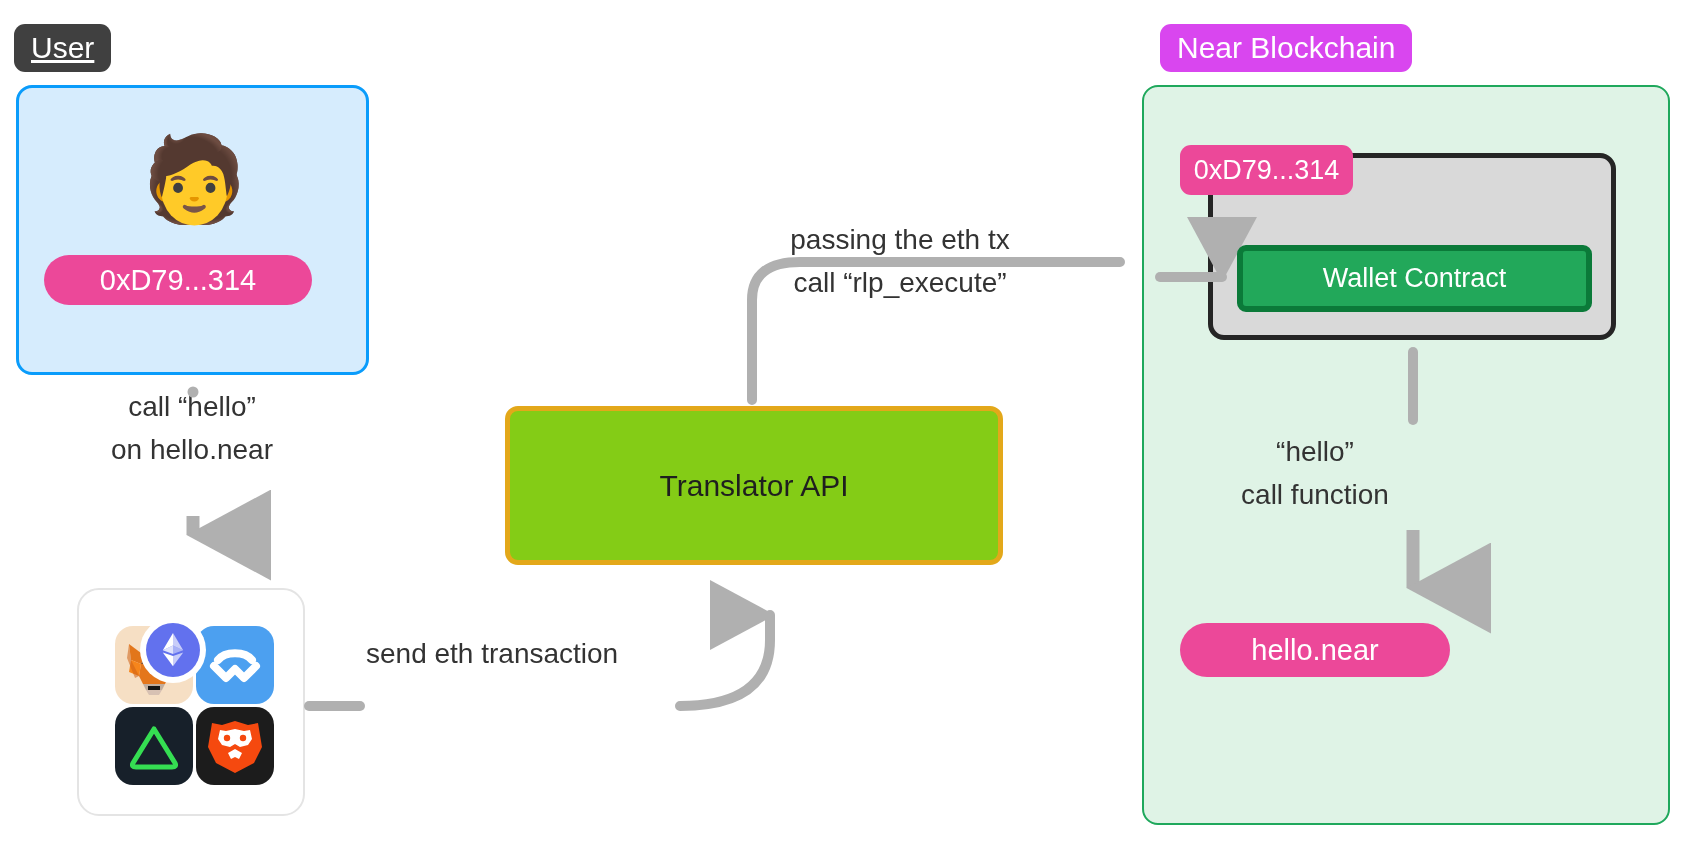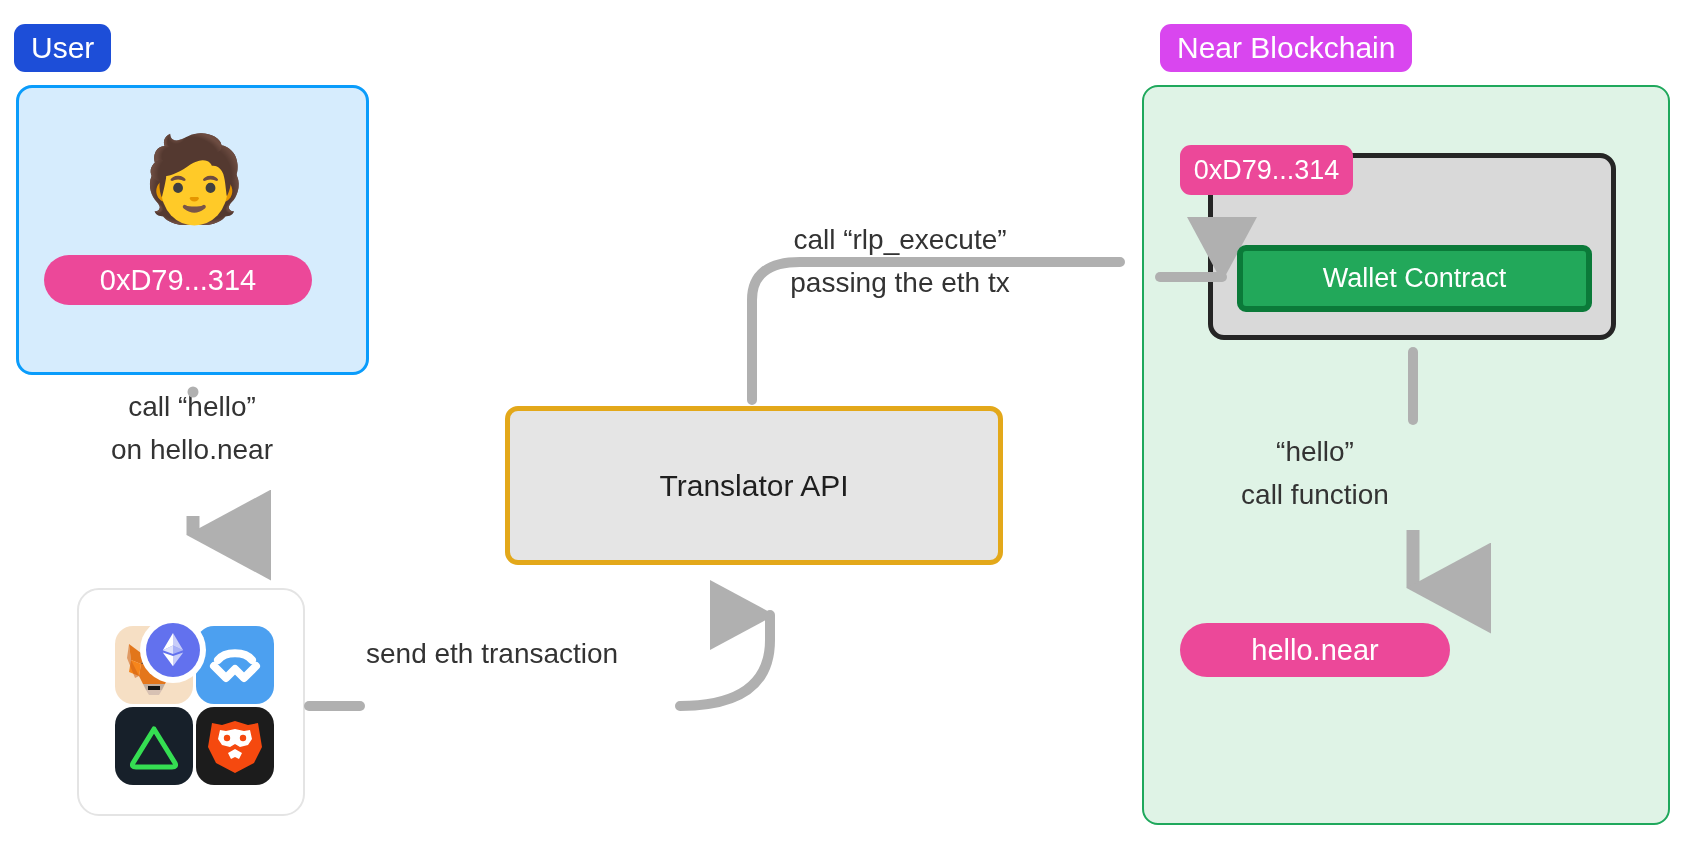--- a/index.html
+++ b/index.html
@@ -32,21 +32,22 @@
     line-height: 1;
     padding: 0 17px;
     height: 48px;
     box-sizing: border-box;
     white-space: nowrap;
     z-index: 6;
   }
   #user-badge {
     left: 14px;
     top: 24px;
-    background: #1d4ed8;
+    background: #404040;
+    text-decoration: underline;
   }
   #near-badge {
     left: 1160px;
     top: 24px;
     background: #d946ef;
   }
 
   
   .group-box {
     position: absolute;
@@ -125,21 +126,21 @@
     user-select: none;
   }
 
   
   #translator-api {
     position: absolute;
     left: 505px;
     top: 406px;
     width: 498px;
     height: 159px;
-    background: #e5e5e5;
+    background: #84cc16;
     border: 5px solid #E3A81A;
     border-radius: 13px;
     box-sizing: border-box;
     display: flex;
     align-items: center;
     justify-content: center;
     color: #1f1f1f;
     font-size: 30px;
   }
 
@@ -356,22 +357,22 @@
     </div>
   </div>
 
   <div class="edge-label" id="label-send-eth">send eth transaction</div>
 
   <div id="translator-api">
     <span>Translator API</span>
   </div>
 
   <div class="edge-label" id="label-rlp">
+    <div>passing the eth tx</div>
     <div>call “rlp_execute”</div>
-    <div>passing the eth tx</div>
   </div>
 
   <div class="group-badge" id="near-badge">Near Blockchain</div>
 
   <div class="group-box" id="near-group"></div>
 
   <div id="wallet-account-card"></div>
 
   <div class="dark-pill" id="contract-address">0xD79...314</div>
 

